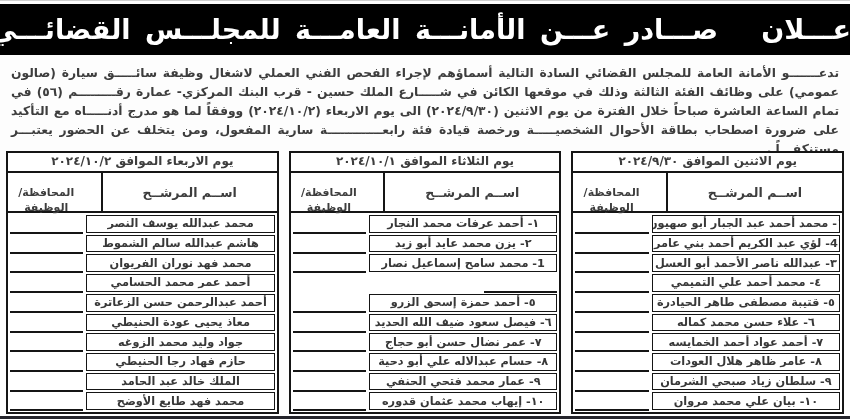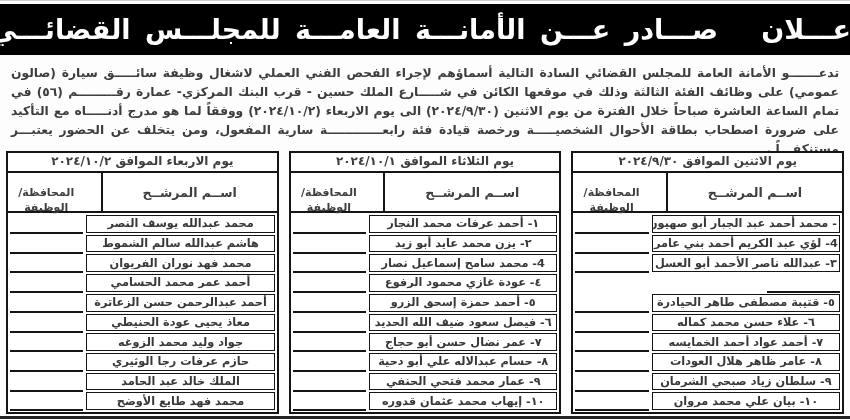--- a/index.html
+++ b/index.html
@@ -140,20 +140,21 @@
     <div class="cell name-col">4- لؤي عبد الكريم أحمد بني عامر</div>
     <div class="cell gov-col">إربد/ سائق</div>
   </div>
 
   <div class="data-row">
     <div class="cell name-col">٣- عبدالله ناصر الأحمد أبو العسل</div>
     <div class="cell gov-col">إربد/ سائق</div>
   </div>
 
   <div class="data-row">
+    <div class="cell name-col">٤- محمد أحمد علي التميمي</div>
     <div class="cell gov-col">إربد/ سائق</div>
   </div>
 
   <div class="data-row">
     <div class="cell name-col">٥- قتيبة مصطفى طاهر الحيادرة</div>
     <div class="cell gov-col">إربد/ سائق</div>
   </div>
 
   <div class="data-row">
     <div class="cell name-col">٦- علاء حسن محمد كماله</div>
@@ -193,26 +194,25 @@
     <div class="cell name-col">١- أحمد عرفات محمد النجار</div>
     <div class="cell gov-col">العاصمة/ سائق</div>
   </div>
 
   <div class="data-row">
     <div class="cell name-col">٢- يزن محمد عايد أبو زيد</div>
     <div class="cell gov-col">العاصمة/ سائق</div>
   </div>
 
   <div class="data-row">
-    <div class="cell name-col">4- محمد سامح إسماعيل نصار</div>
-    <div class="cell gov-col">العاصمة/ سائق</div>
-  </div>
-
-  <div class="data-row">
-    <div class="cell name-col">٤- عودة غازي محمود الرفوع</div>
+    <div class="cell name-col">1- محمد سامح إسماعيل نصار</div>
+    <div class="cell gov-col">العاصمة/ سائق</div>
+  </div>
+
+  <div class="data-row">
     <div class="cell gov-col">العاصمة/ سائق</div>
   </div>
 
   <div class="data-row">
     <div class="cell name-col">٥- أحمد حمزة إسحق الزرو</div>
     <div class="cell gov-col">العاصمة/ سائق</div>
   </div>
 
   <div class="data-row">
     <div class="cell name-col">٦- فيصل سعود ضيف الله الحديد</div>
@@ -277,21 +277,21 @@
     <div class="cell name-col">معاذ يحيى عودة الحنيطي</div>
     <div class="cell gov-col">العاصمة/ سائق</div>
   </div>
 
   <div class="data-row">
     <div class="cell name-col">جواد وليد محمد الزوغه</div>
     <div class="cell gov-col">العاصمة/ سائق</div>
   </div>
 
   <div class="data-row">
-    <div class="cell name-col">حازم عرفات رجا الوثيري</div>
+    <div class="cell name-col">حازم فهاد رجا الحنيطي</div>
     <div class="cell gov-col">العاصمة/ سائق</div>
   </div>
 
   <div class="data-row">
     <div class="cell name-col">الملك خالد عبد الحامد</div>
     <div class="cell gov-col">العاصمة/ سائق</div>
   </div>
 
   <div class="data-row">
     <div class="cell name-col">محمد فهد طايع الأوضح</div>

